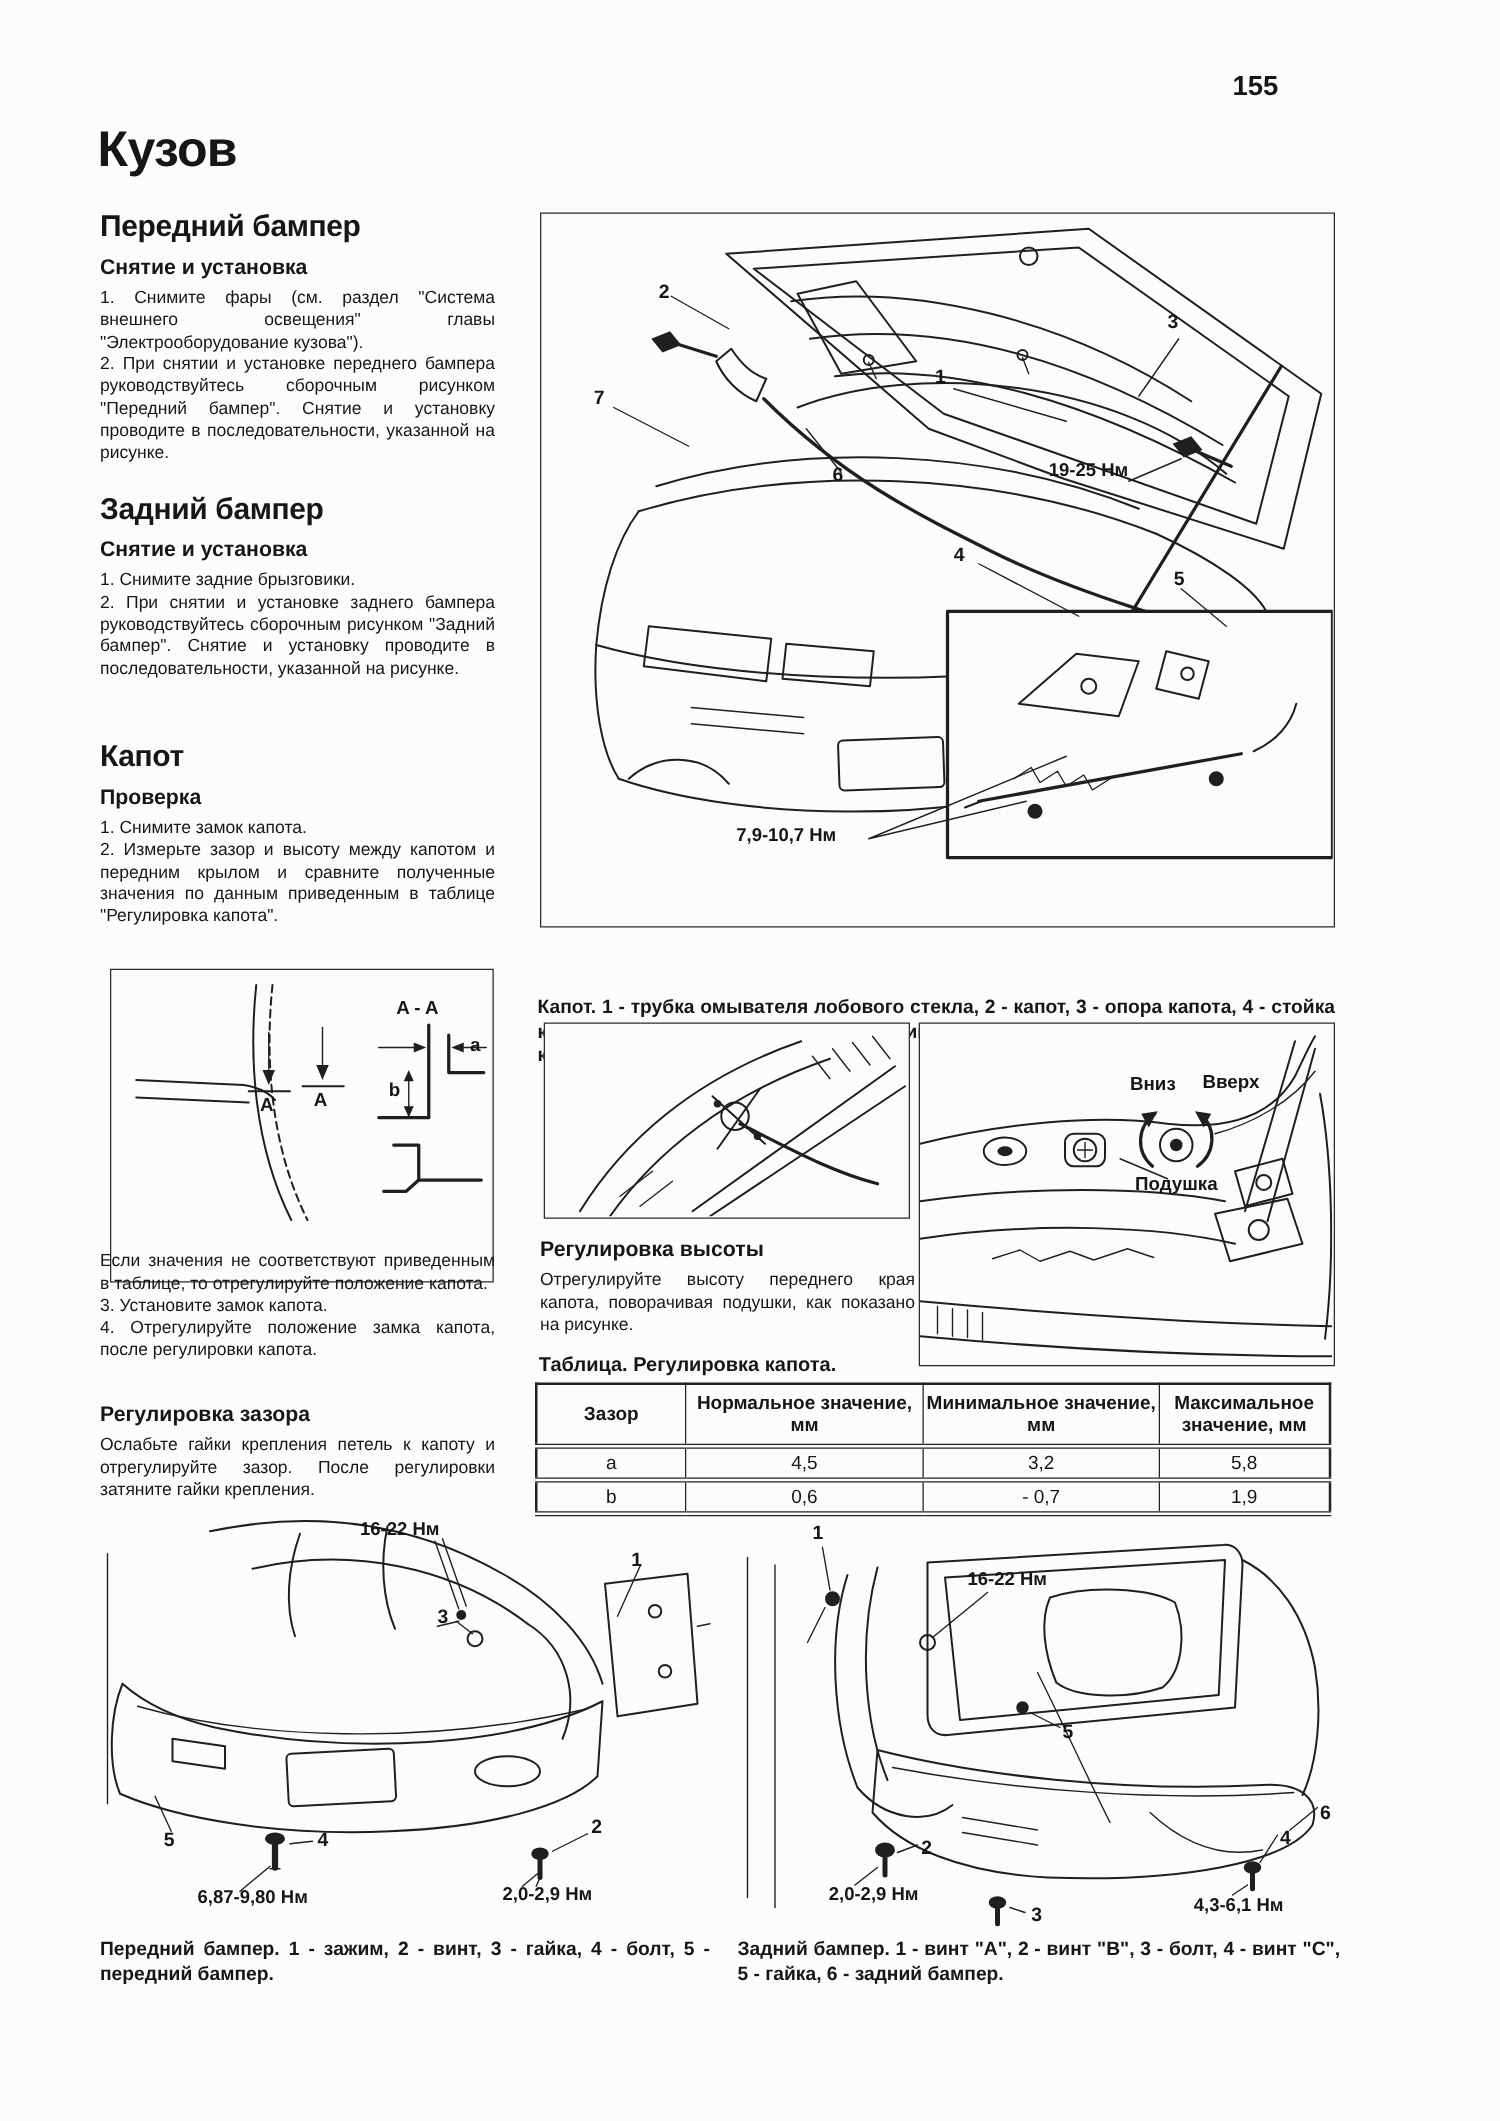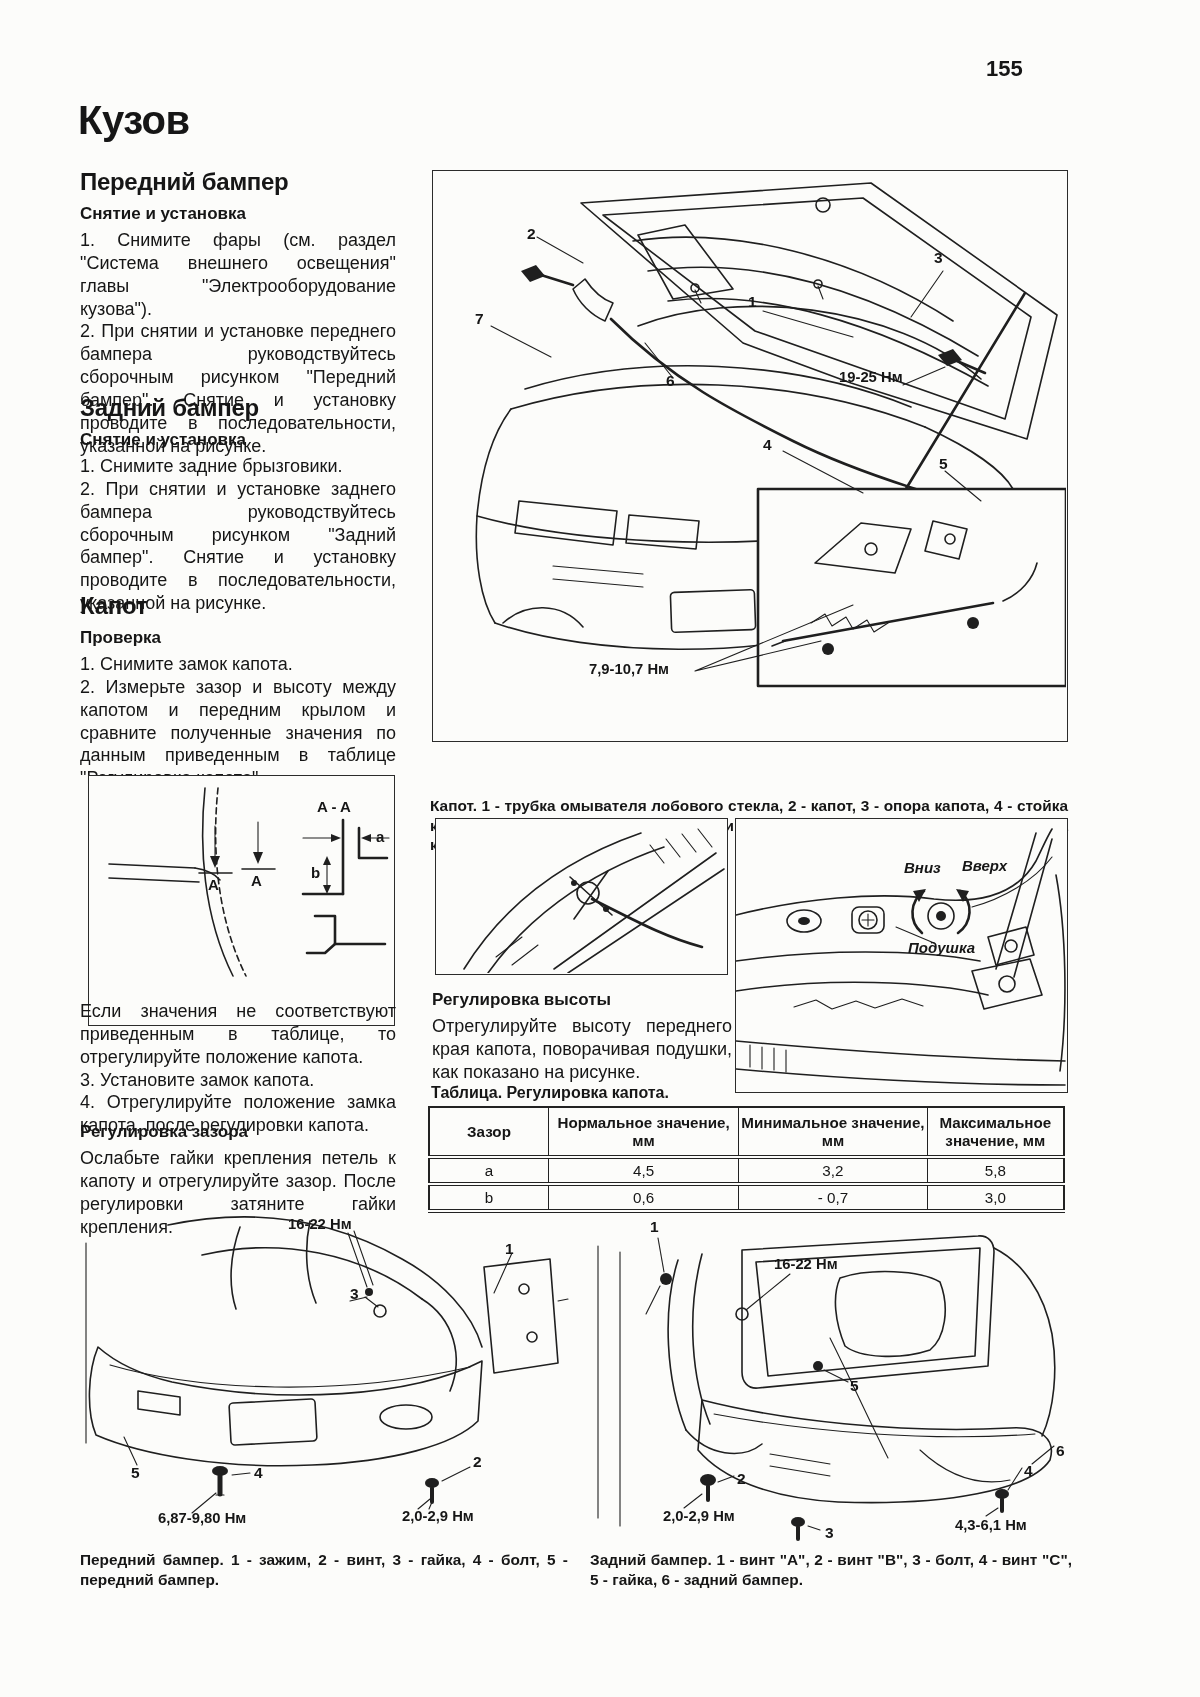--- a/index.html
+++ b/index.html
@@ -4,21 +4,21 @@
 <style>
   * { margin:0; padding:0; box-sizing:border-box; }
   html,body { background:#e9e9e9; }
   body { font-family:"Liberation Sans", sans-serif; color:#161616; }
   .page { position:relative; width:1200px; height:1697px; background:#fcfcfa; margin:0 auto; overflow:hidden; }
   .page-number { position:absolute; left:986px; top:56px; font-size:22px; font-weight:700; }
   .page-title { position:absolute; left:78px; top:98px; font-size:40px; font-weight:700; letter-spacing:-0.5px; }
   .sec { position:absolute; width:316px; }
   .sec h2 { font-size:24px; font-weight:700; margin:0 0 8px; letter-spacing:-0.3px; }
   .sec h3 { font-size:17px; font-weight:700; margin:0 0 5px; }
-  .sec p { font-size:18px; line-height:1.27; text-align:justify; margin:0; }
+  .sec p { font-size:14px; line-height:1.27; text-align:justify; margin:0; }
   .box { position:absolute; border:1.7px solid #2b2b2b; background:#fcfcfa; }
   .fig { position:absolute; }
   .art { position:absolute; left:0; top:0; }
   .art path, .art rect, .art circle, .art ellipse {
       fill:none; stroke:#1f1f1f; stroke-width:1.6; stroke-linecap:round; stroke-linejoin:round; }
   .art .fill { fill:#1f1f1f; stroke:none; }
   .art .thick { stroke-width:2.6; }
   .art .thin { stroke-width:1.1; }
   .art .mask { fill:#fcfcfa; }
   .art .dash { stroke-dasharray:6 4; }
@@ -189,21 +189,21 @@
       <circle cx="152" cy="74" r="11"></circle>
       <path d="M134,58 L176,96 M172,52 L138,100"></path>
       <circle class="fill" cx="138" cy="64" r="3"></circle>
       <circle class="fill" cx="170" cy="90" r="3"></circle>
       <path class="thick" d="M156,80 C196,100 228,118 266,128"></path>
       <path class="thin" d="M214,26 l14,18 M230,20 l14,18 M246,15 l14,18 M262,10 l14,18"></path>
       <path class="thin" d="M60,138 l26,-20 M76,146 l26,-20"></path>
     </svg>
   </div>
 
-  <div class="box" style="left:735px; top:818px; width:333px; height:275px;font-style:italic;">
+  <div class="box" style="left:735px; top:818px; width:333px; height:275px;">
     <svg class="art" width="330" height="272" viewBox="0 0 330 272">
       <path d="M0,96 C64,80 140,72 198,80 C252,86 284,70 300,42 C306,30 310,20 316,10"></path>
       <path d="M300,14 L260,150"></path>
       <path d="M316,20 L278,158"></path>
       <path d="M252,118 L290,108 L298,136 L260,146 Z"></path>
       <circle cx="275" cy="127" r="6"></circle>
       <ellipse cx="68" cy="102" rx="17" ry="11"></ellipse>
       <ellipse class="fill" cx="68" cy="102" rx="6" ry="4"></ellipse>
       <rect x="116" y="88" width="32" height="26" rx="7"></rect>
       <circle cx="132" cy="101" r="9"></circle>
@@ -254,21 +254,21 @@
     <tr>
       <td>a</td>
       <td>4,5</td>
       <td>3,2</td>
       <td>5,8</td>
     </tr>
     <tr>
       <td>b</td>
       <td>0,6</td>
       <td>- 0,7</td>
-      <td>3,0</td>
+      <td>1,9</td>
     </tr>
   </tbody>
     </table>
 
   <div class="fig" style="left:80px; top:1205px; width:490px; height:340px;">
     <svg class="art" width="490" height="340" viewBox="0 0 490 340">
       <path class="thin" d="M6,38 L6,238"></path>
       <path d="M88,20 C165,4 245,10 322,54 C362,76 392,108 402,142"></path>
       <path d="M122,50 C200,32 282,48 342,94"></path>
       <path d="M342,94 C374,114 384,152 370,186"></path>

